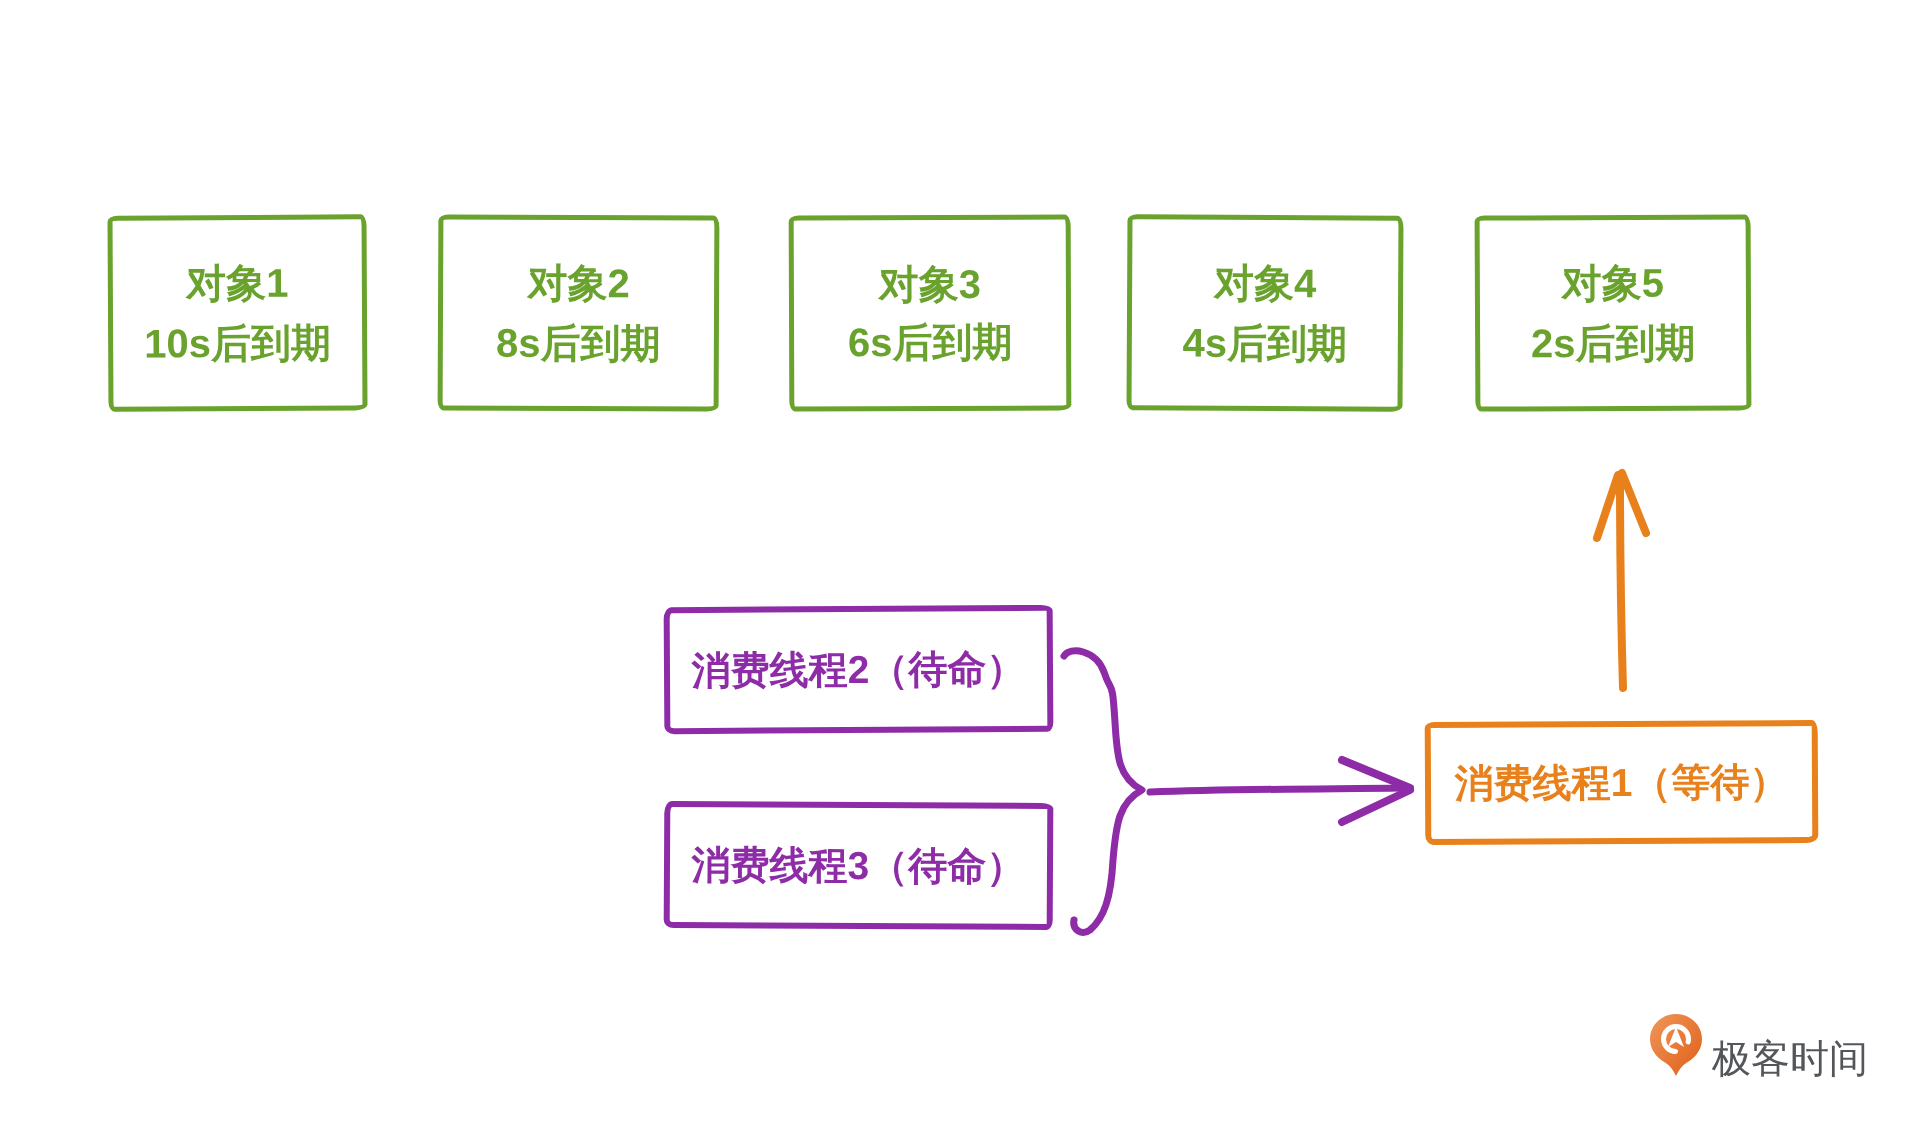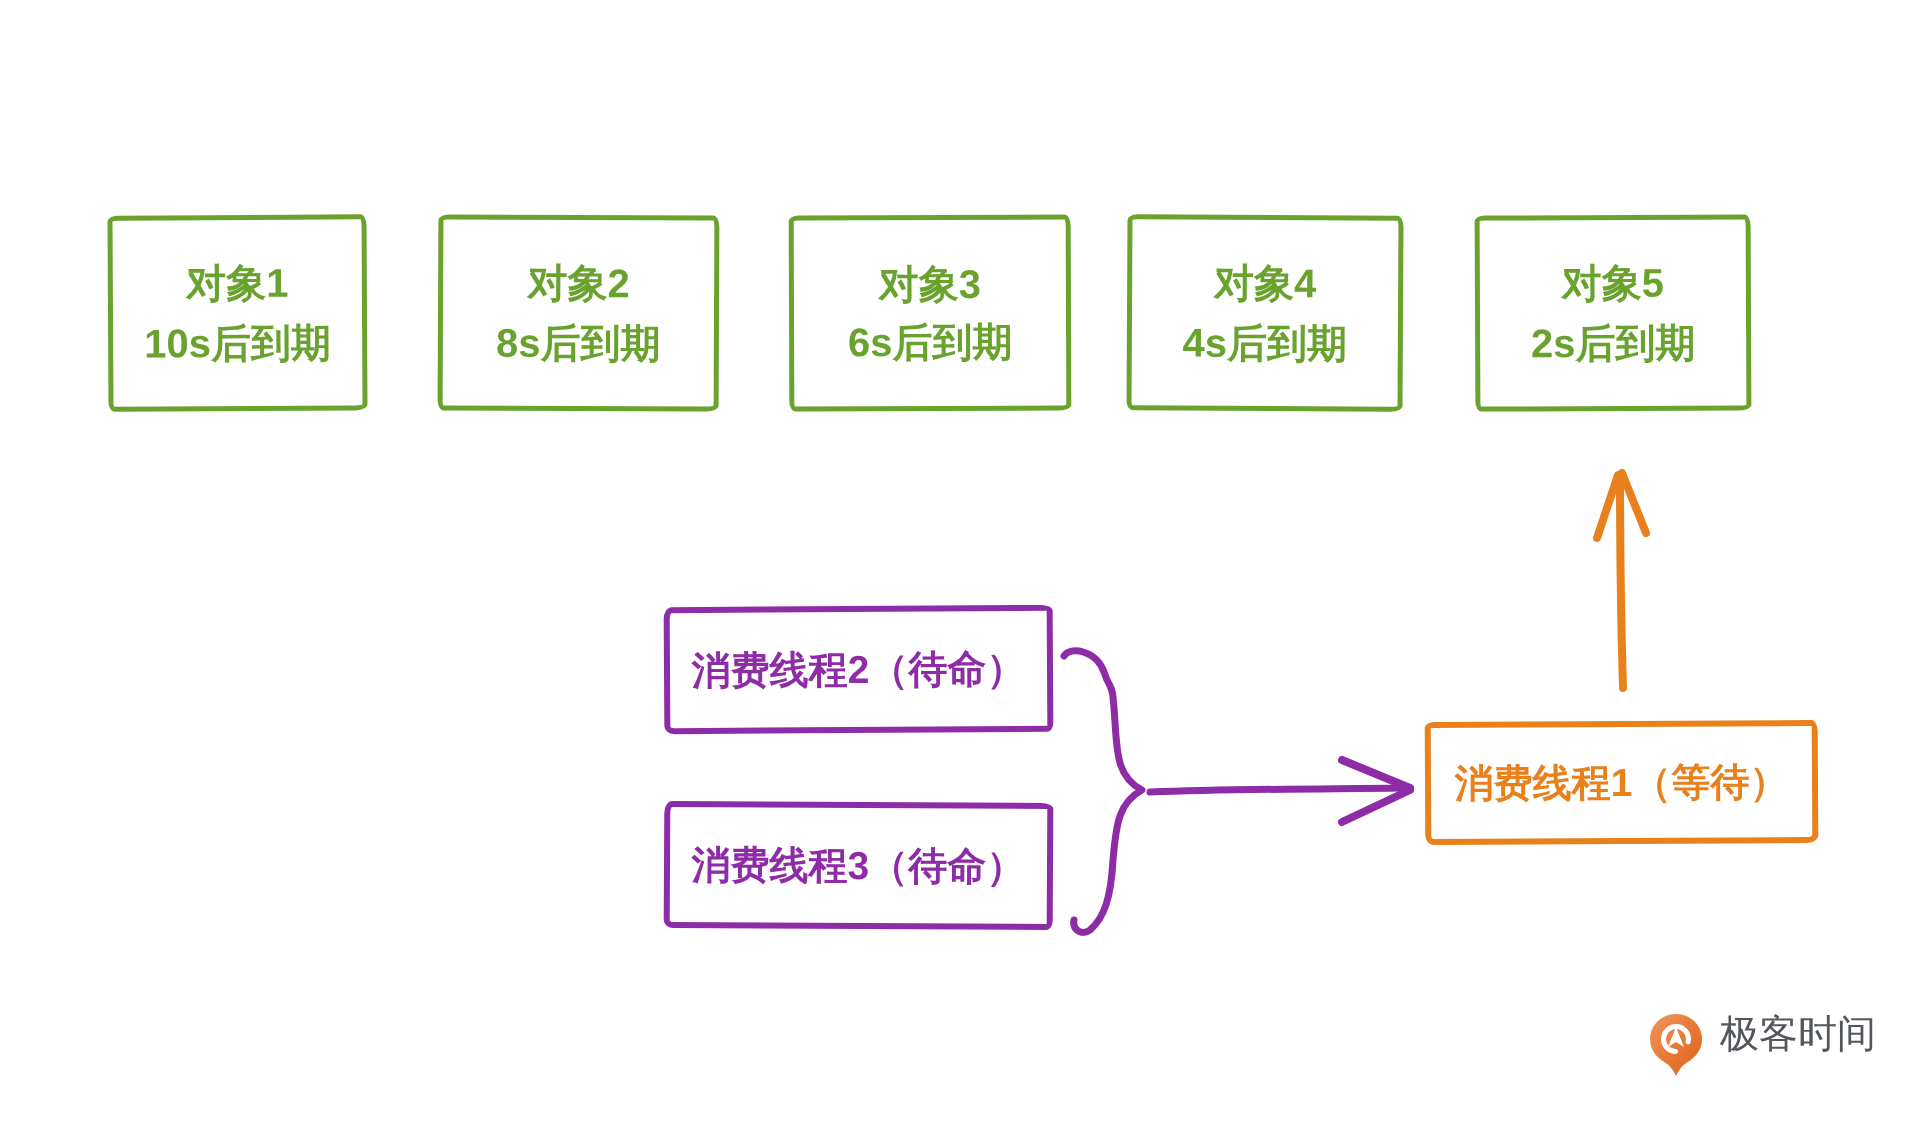--- a/index.html
+++ b/index.html
@@ -70,21 +70,21 @@
     position:absolute;left:0;top:0;width:1920px;height:1145px;
     pointer-events:none;
   }
   .stroke-purple{stroke:var(--purple);}
   .stroke-orange{stroke:var(--orange);}
   .connectors path{fill:none;stroke-linecap:round;stroke-linejoin:round;}
 
   
   .logo{
     position:absolute;left:1650px;top:1014px;
-    display:flex;align-items:flex-start;gap:18px;
+    display:flex;align-items:flex-end;gap:10px;
   }
   .logo-text{
     color:var(--logo-gray);
     font-size:39px;
     font-weight:500;
     letter-spacing:0px;
     line-height:1;
   }
 </style>
 </head>

